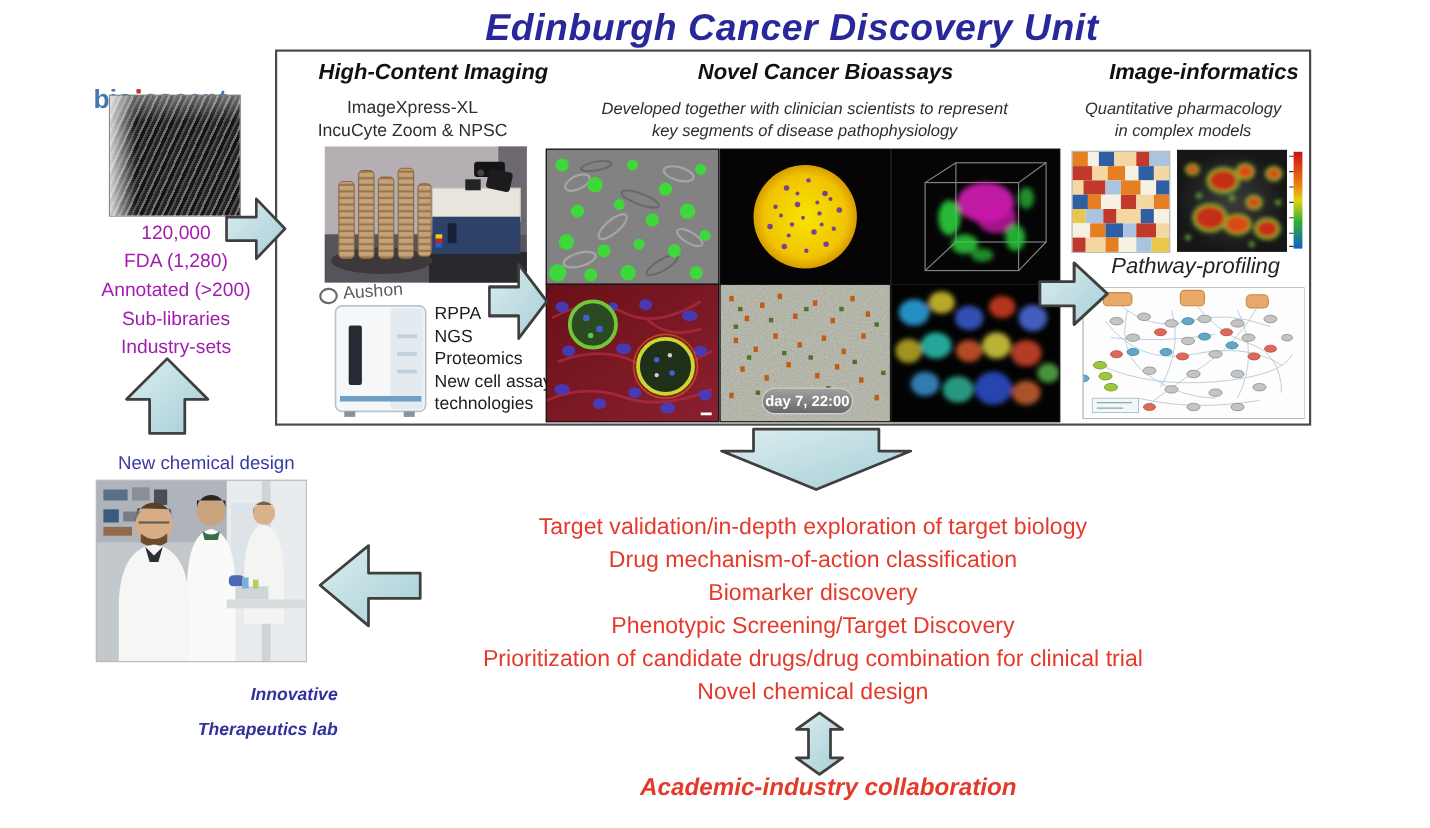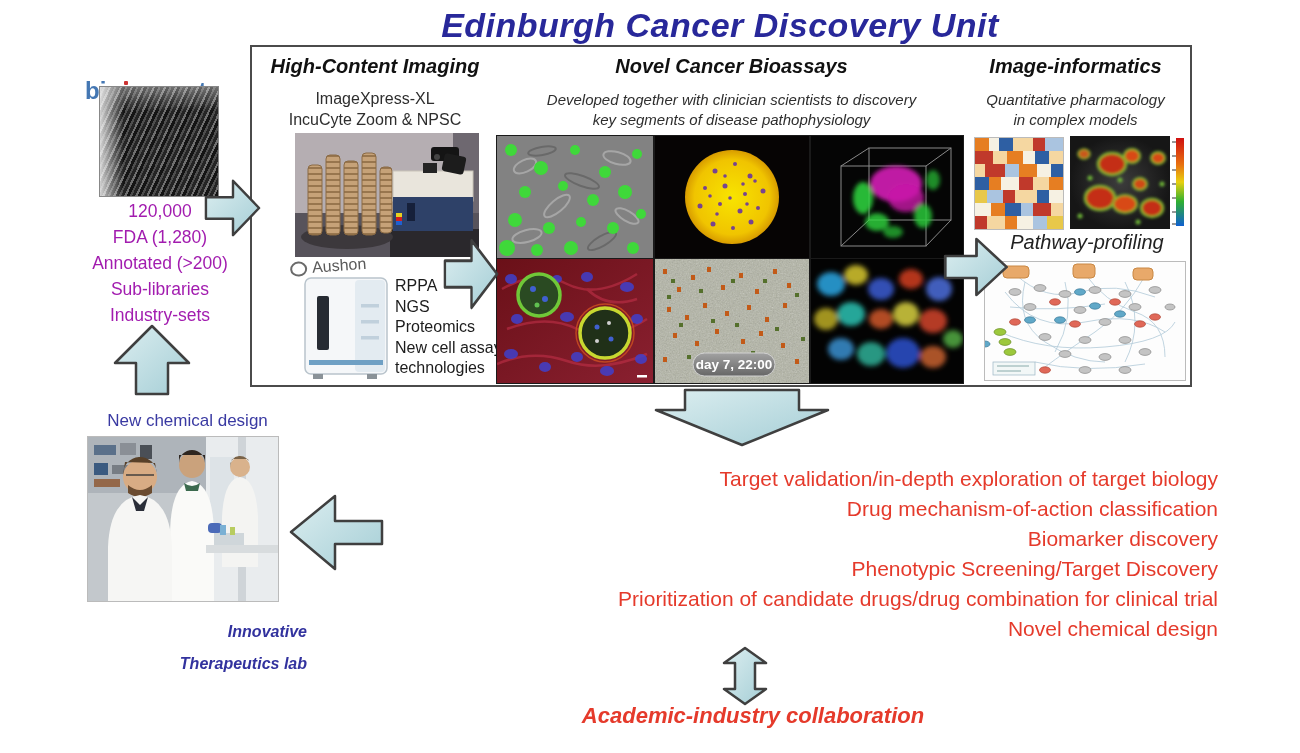--- a/index.html
+++ b/index.html
@@ -3,21 +3,21 @@
 <meta charset="utf-8">
 <style>
   html,body{margin:0;padding:0;background:#fff;}
   .canvas{position:relative;width:1300px;height:753px;background:#fff;
           font-family:"Liberation Sans",sans-serif;overflow:hidden;}
   .abs{position:absolute;}
   .title{left:250px;top:6px;width:940px;text-align:center;font-size:34px;
          font-weight:bold;font-style:italic;color:#28289a;letter-spacing:.5px;}
   
   .panel{left:250px;top:45px;width:938px;height:338px;border:2px solid #4b4b4b;background:#fff;}
-  .col-header{font-size:20px;font-weight:bold;font-style:italic;color:#111;text-align:center;}
+  .col-header{font-size:20px;font-weight:bold;font-style:italic;color:#111;text-align:center;margin-left:19px;}
   .hc-header{left:252px;top:55px;width:246px;}
   .nb-header{left:500px;top:55px;width:463px;}
   .ii-header{left:963px;top:55px;width:225px;}
   .hc-sub{left:262px;top:88px;width:226px;text-align:center;font-size:16px;line-height:21px;color:#2e2e2e;}
   .nb-sub{left:500px;top:90px;width:463px;text-align:center;font-size:15px;line-height:20px;
           font-style:italic;color:#2e2e2e;}
   .ii-sub{left:963px;top:90px;width:225px;text-align:center;font-size:15px;line-height:20px;
           font-style:italic;color:#2e2e2e;}
   .aushon{left:290px;top:256px;width:120px;font-size:16px;color:#5a5a5a;display:flex;align-items:center;gap:5px;transform:rotate(-4deg);}
   .aushon .ring{width:13px;height:11px;border:2.5px solid #6a6a6a;border-radius:50%;display:inline-block;}
@@ -30,21 +30,21 @@
   .libimg{left:100px;top:87px;width:118px;height:109px;
     background:
       linear-gradient(90deg, rgba(255,255,255,.8), rgba(255,255,255,0) 20%),
       linear-gradient(180deg, rgba(255,255,255,.35), rgba(0,0,0,0) 22%),
       repeating-linear-gradient(115deg,#141414 0 3px,#4e4e4e 3px 5px,#242424 5px 8px,#707070 8px 10px);
     box-shadow:0 0 0 1px #888;}
   .libstats{left:60px;top:198px;width:200px;text-align:center;font-size:17.5px;line-height:26px;color:#a21caf;font-weight:500;}
   .ncd{left:70px;top:411px;width:235px;text-align:center;font-size:17px;color:#3a3aa2;}
   .labname{left:52px;top:616px;width:255px;text-align:right;font-size:16px;font-weight:bold;font-style:italic;color:#32329e;line-height:32px;}
   
-  .outputs{left:312px;top:464px;width:906px;text-align:right;font-size:21px;line-height:30px;color:#e53a2b;}
+  .outputs{left:286px;top:464px;width:906px;text-align:center;font-size:21px;line-height:30px;color:#e53a2b;}
   .collab{left:300px;top:703px;width:906px;text-align:center;font-size:22px;font-weight:bold;font-style:italic;color:#e53a2b;}
   .cell{box-shadow:0 0 0 1px #1a1a1a;overflow:hidden;background:#000;}
   svg{display:block;}
   .imgframe{box-shadow:0 0 0 1px #bbb;}
 </style>
 </head>
 <body>
 
 <div class="canvas">
 
@@ -71,21 +71,21 @@
 
   <div class="abs panel"></div>
   <div class="abs col-header hc-header">High-Content Imaging</div>
   <div class="abs col-header nb-header">Novel Cancer Bioassays</div>
   <div class="abs col-header ii-header">Image-informatics</div>
   <div class="abs hc-sub">
     <div>ImageXpress-XL</div>
     <div>IncuCyte Zoom &amp; NPSC</div>
   </div>
   <div class="abs nb-sub">
-    <div>Developed together with clinician scientists to discovery</div>
+    <div>Developed together with clinician scientists to represent</div>
     <div>key segments of disease pathophysiology</div>
   </div>
   <div class="abs ii-sub">
     <div>Quantitative pharmacology</div>
     <div>in complex models</div>
   </div>
 
   <svg class="abs" style="left:295px;top:133px;" width="184" height="124" viewBox="0 0 184 124" preserveAspectRatio="none">
     <defs>
       <pattern id="slat" width="6" height="6" patternUnits="userSpaceOnUse">

